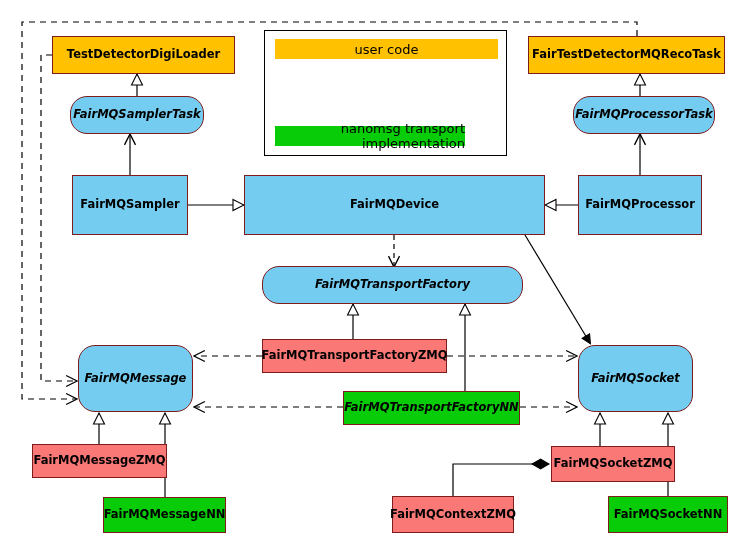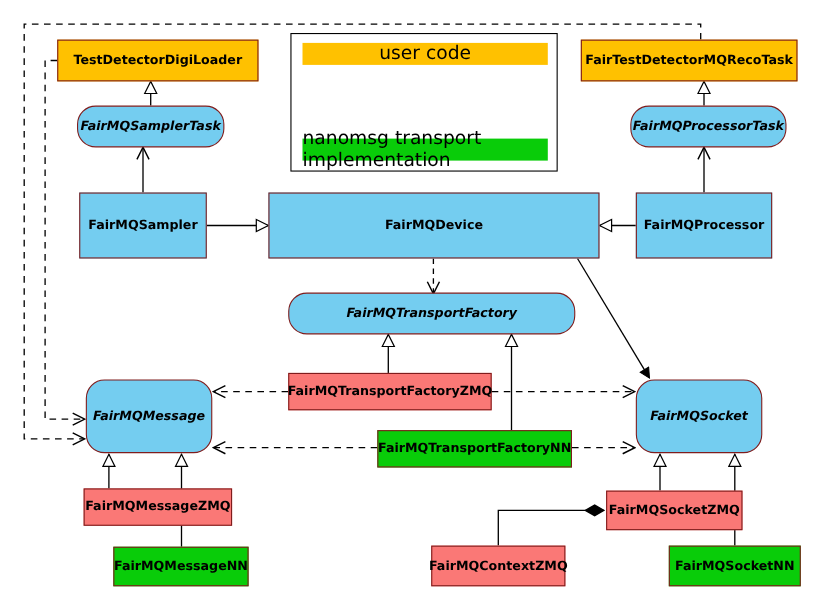--- a/index.html
+++ b/index.html
@@ -9,21 +9,21 @@
   .node{position:absolute;box-sizing:border-box;border:1px solid #7f1d1d;
         display:flex;align-items:center;justify-content:center;text-align:center;
         font-size:11.5px;font-weight:bold;color:#000;line-height:1.15;z-index:3;}
   .node.user{background:#FFC100;}
   .node.fw{background:#74CDF0;}
   .node.zmq{background:#FA7876;}
   .node.nn{background:#09CC09;}
   .node.abstract{font-style:italic;border-radius:17px;}
   .legend-box{position:absolute;box-sizing:border-box;background:#fff;border:1px solid #000;z-index:4;}
   .legend-row{position:absolute;box-sizing:border-box;display:flex;align-items:center;
-        justify-content:center;font-size:17px;color:#000;font-weight:normal;}
+        justify-content:center;font-size:13px;color:#000;font-weight:normal;text-align:right;}
   .legend-row.user{background:#FFC100;}
   .legend-row.fw{background:#74CDF0;}
   .legend-row.zmq{background:#FA7876;}
   .legend-row.nn{background:#09CC09;}
 </style>
 </head>
 <body>
 
 <div id="stage">
 
@@ -86,21 +86,21 @@
       <line x1="668" y1="496" x2="668" y2="413" marker-end="url(#hollowTri)"></line>
 
       <path d="M453,496 L453,464 L549,464" marker-end="url(#blackDiamond)"></path>
     </g>
   </svg>
 
   <div class="legend-box" id="legend-box" style="left: 264px; top: 30px; width: 243px; height: 126px;">
       <div class="legend-row user" style="left: 10px; top: 8px; width: 223px; height: 20px;">
         <span>user code</span>
       </div>
-      <div class="legend-row nn" style="left: 10px; top: 95px; width: 223px; height: 20px;">
+      <div class="legend-row nn" style="left: 10px; top: 95px; width: 190px; height: 20px;">
         <span>nanomsg transport implementation</span>
       </div>
     </div>
 
   <div id="nodes">
       <div class="node user" style="left: 52px; top: 36px; width: 183px; height: 38px;">
         <span>TestDetectorDigiLoader</span>
       </div>
       <div class="node user" style="left: 528px; top: 36px; width: 197px; height: 38px;">
         <span>FairTestDetectorMQRecoTask</span>
@@ -119,30 +119,30 @@
       </div>
       <div class="node fw" style="left: 578px; top: 175px; width: 124px; height: 60px;">
         <span>FairMQProcessor</span>
       </div>
       <div class="node fw abstract" style="left: 262px; top: 266px; width: 261px; height: 38px;">
         <span>FairMQTransportFactory</span>
       </div>
       <div class="node zmq" style="left: 262px; top: 339px; width: 185px; height: 34px;">
         <span>FairMQTransportFactoryZMQ</span>
       </div>
-      <div class="node nn" style="left: 343px; top: 391px; width: 177px; height: 34px;">
+      <div class="node nn" style="left: 343px; top: 391px; width: 177px; height: 34px; font-style: italic;">
         <span>FairMQTransportFactoryNN</span>
       </div>
       <div class="node fw abstract" style="left: 78px; top: 345px; width: 115px; height: 67px;">
         <span>FairMQMessage</span>
       </div>
       <div class="node fw abstract" style="left: 578px; top: 345px; width: 115px; height: 67px;">
         <span>FairMQSocket</span>
       </div>
-      <div class="node zmq" style="left: 32px; top: 444px; width: 135px; height: 34px; margin-left: 44px;">
+      <div class="node zmq" style="left: 32px; top: 444px; width: 135px; height: 34px;">
         <span>FairMQMessageZMQ</span>
       </div>
       <div class="node nn" style="left: 103px; top: 497px; width: 123px; height: 36px;">
         <span>FairMQMessageNN</span>
       </div>
       <div class="node zmq" style="left: 551px; top: 446px; width: 124px; height: 36px;">
         <span>FairMQSocketZMQ</span>
       </div>
       <div class="node zmq" style="left: 392px; top: 496px; width: 122px; height: 37px;">
         <span>FairMQContextZMQ</span>

